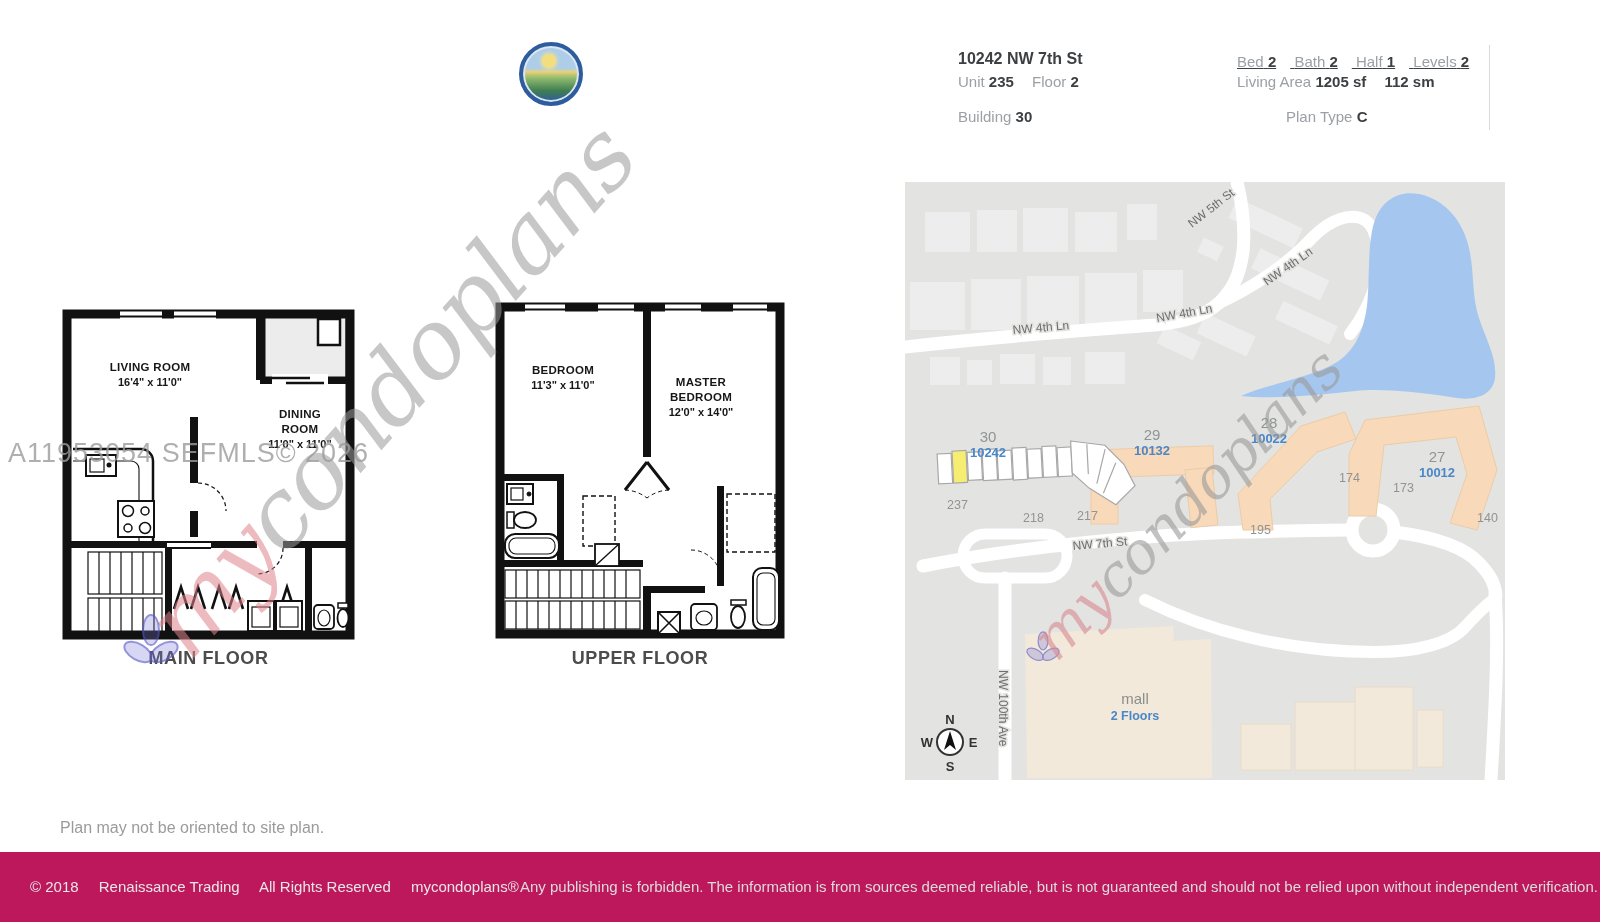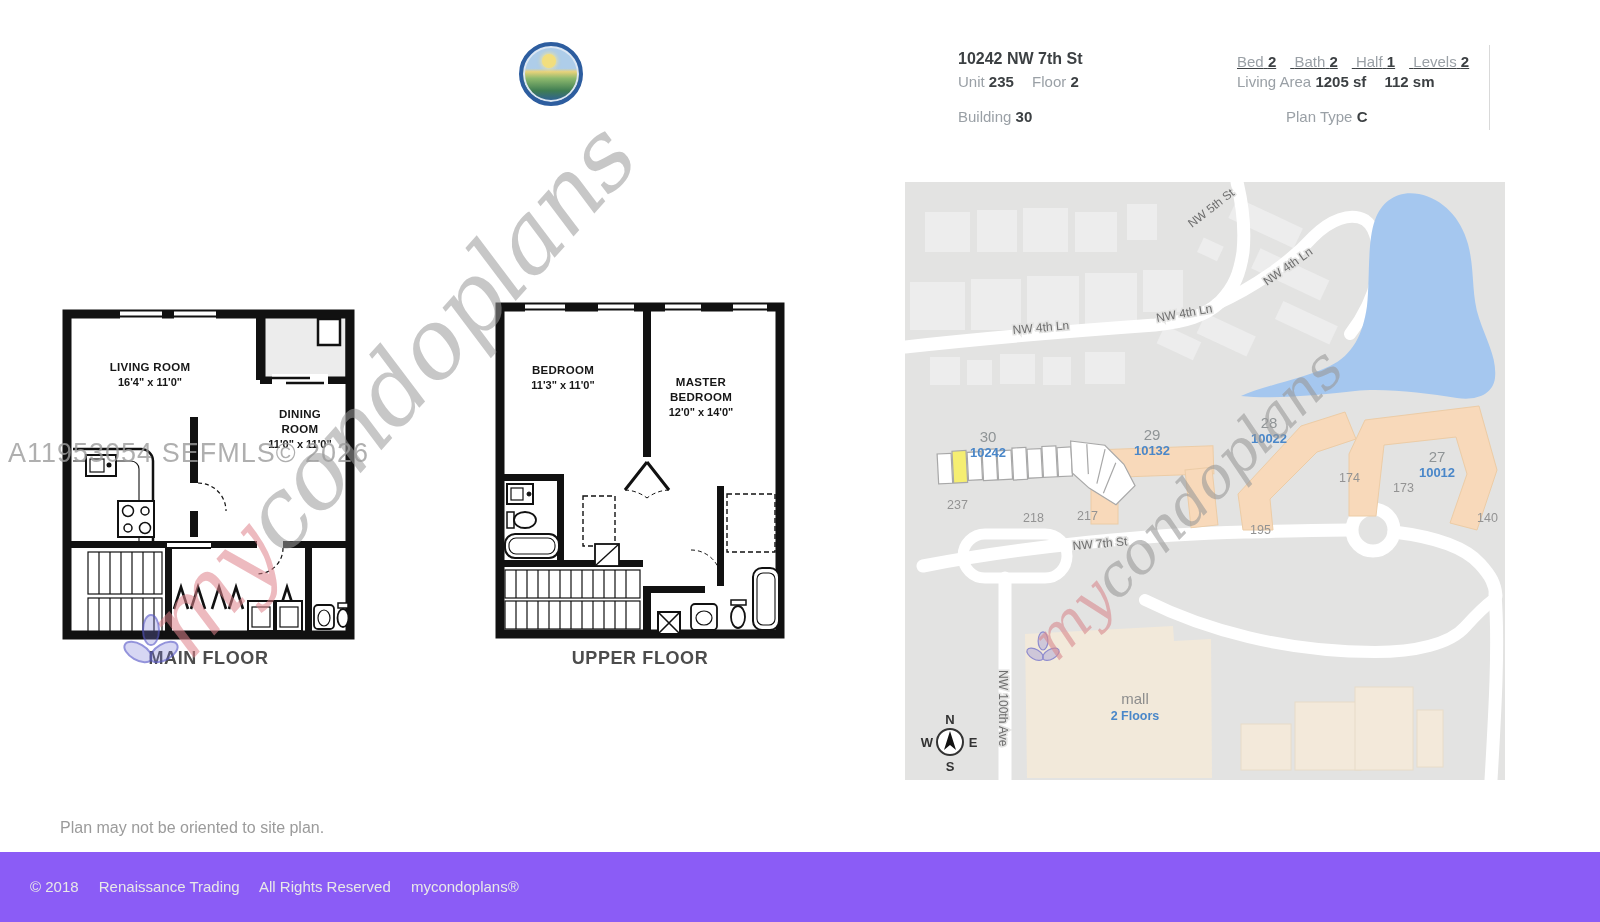--- a/index.html
+++ b/index.html
@@ -58,21 +58,21 @@
   .bldg{fill:#ededed;}
   .road{fill:none;stroke:#ffffff;stroke-linecap:round;}
   .st{font-size:12px;fill:#6e6e6e;font-weight:500;stroke:#e3e3e2;stroke-width:3px;paint-order:stroke;}
   .mnum{font-size:15px;fill:#8f9496;}
   .maddr{font-size:13px;font-weight:700;}
   .munit{font-size:12.5px;fill:#939393;}
   .mall-t{font-size:15px;fill:#8d8d8d;}
   .mall-f{font-size:12.5px;fill:#4a87c9;font-weight:600;}
   .cmp{font-size:13px;font-weight:700;fill:#333;}
   
-  .footer{left:0;top:852px;width:1600px;height:70px;background:#8b5cf6;}
+  .footer{left:0;top:852px;width:1600px;height:70px;background:#be185d;}
   .f-left{position:absolute;left:30px;top:0;line-height:70px;font-size:15px;color:#e8e8e8;white-space:nowrap;}
   .f-left span{margin-right:16px;}
   .f-right{position:absolute;left:520px;top:0;line-height:70px;font-size:15px;color:#dcdcdc;white-space:nowrap;}
 </style>
 </head>
 <body>
 
 <div class="page">
 
   <div class="abs seal"></div>
@@ -393,15 +393,16 @@
 
   <div class="abs note">Plan may not be oriented to site plan.</div>
 
   <div class="abs footer">
     <div class="f-left">
       <span>© 2018</span>
       <span>Renaissance Trading</span>
       <span>All Rights Reserved</span>
       <span>mycondoplans®</span>
     </div>
+    <div class="f-right">Any publishing is forbidden.  The information is from sources deemed reliable, but is not guaranteed and should not be relied upon without independent verification.</div>
   </div>
 
 </div>
 
 </body></html>

